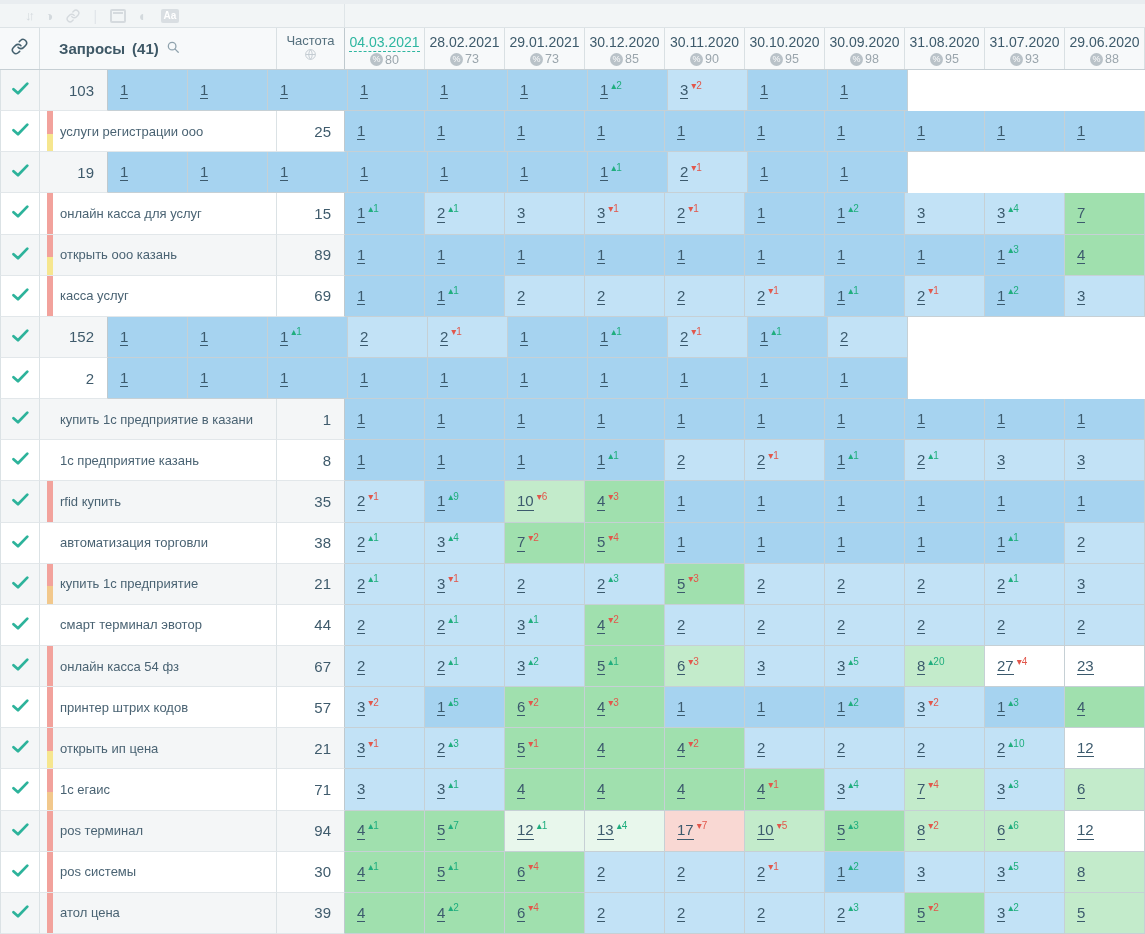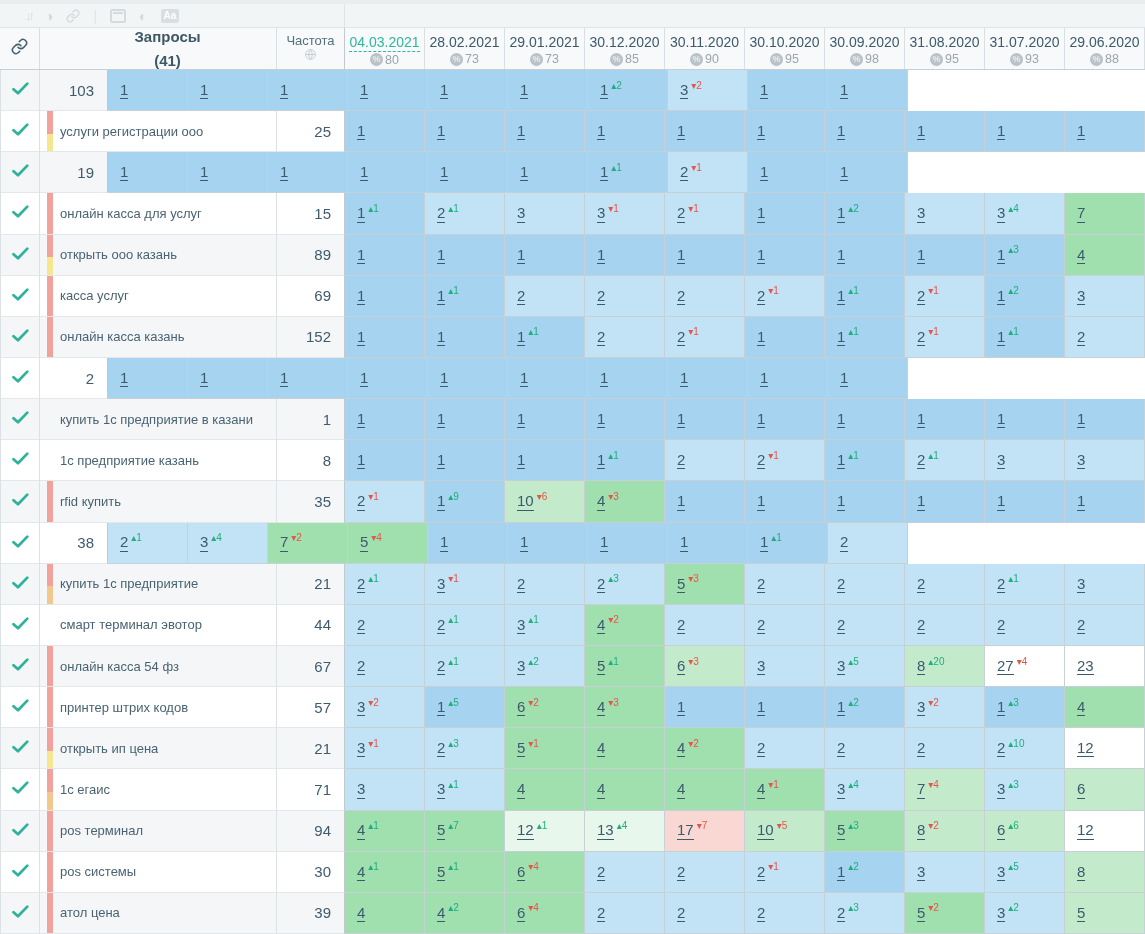--- a/index.html
+++ b/index.html
@@ -15,21 +15,21 @@
   .tb-ic.sort{letter-spacing:-3px;font-size:13px;font-weight:700;}
   .tb-div{color:#e0e5e8;font-size:14px;}
   .tb-win{width:12px;height:10px;border:2px solid #d5dade;border-radius:2px;display:inline-block;position:relative;}
   .tb-win::before{content:"";position:absolute;left:1px;right:1px;top:1px;height:2px;background:#d5dade;}
   .tb-aa{background:#d9dee2;color:#fff;font-size:10px;font-weight:700;padding:1px 3px;border-radius:2px;line-height:1.2;}
 
   
   .thead{display:flex;height:42px;background:#f7f9fa;border-bottom:1px solid #c6cfd4;box-sizing:border-box;}
   .thead .hcell{box-sizing:border-box;border-right:1px solid #d9e0e3;}
   .h-check{width:40px;display:flex;align-items:center;justify-content:center;}
-  .h-kw{width:237px;display:flex;align-items:center;padding-left:19px;gap:7px;font-size:15px;font-weight:700;color:#3e5866;flex-direction:column;}
+  .h-kw{width:237px;display:flex;align-items:center;padding-left:19px;gap:7px;font-size:15px;font-weight:700;color:#3e5866;}
   .h-kw .cnt{font-weight:700;}
   .h-freq{width:68px;display:flex;flex-direction:column;align-items:center;justify-content:center;font-size:13px;color:#55707e;border-right:1px solid #bfc9ce !important;}
   .h-dates{flex:1;display:flex;}
   .date-cell{width:80px;box-sizing:border-box;border-right:1px solid #d9e0e3;text-align:center;padding-top:5px;cursor:pointer;}
   .date-label{font-size:14px;color:#3d5a6b;display:inline-block;line-height:1.2;}
   .date-label.active{color:#2eb6a0;border-bottom:1px dashed #2eb6a0;}
   .pct{display:flex;justify-content:center;align-items:center;gap:2px;margin-top:1px;}
   .pct-icon{width:13px;height:13px;border-radius:50%;background:#b9c2c8;color:#fff;font-size:9px;line-height:13px;text-align:center;display:inline-block;}
   .pct-num{font-size:12.5px;color:#9aa5ac;}
 
@@ -431,26 +431,20 @@
             <span class="pos-link">3</span>
           </div>
         </div>
       </div>
       <div class="trow alt">
         <div class="lcell c-check">
           <span><svg width="17" height="13" viewBox="0 0 17 13">
               <path d="M1.5 7.2 L6 11.3 L15.3 1.6" fill="none" stroke="#2db39b" stroke-width="2.7" stroke-linecap="round" stroke-linejoin="round"></path>
             </svg></span>
         </div>
-        <div class="lcell c-kw">
-          <div class="tagstrip">
-            <div class="tag red"></div>
-          </div>
-          <span>онлайн касса казань</span>
-        </div>
         <div class="lcell c-freq">152</div>
         <div class="dcells">
           <div class="dcell" style="background: rgb(166, 211, 240);">
             <span class="pos-link">1</span>
           </div>
           <div class="dcell" style="background: rgb(166, 211, 240);">
             <span class="pos-link">1</span>
           </div>
           <div class="dcell" style="background: rgb(166, 211, 240);">
             <span class="pos-link">1</span>
@@ -661,20 +655,23 @@
           <div class="dcell" style="background: rgb(166, 211, 240);">
             <span class="pos-link">1</span>
           </div>
         </div>
       </div>
       <div class="trow">
         <div class="lcell c-check">
           <span><svg width="17" height="13" viewBox="0 0 17 13">
               <path d="M1.5 7.2 L6 11.3 L15.3 1.6" fill="none" stroke="#2db39b" stroke-width="2.7" stroke-linecap="round" stroke-linejoin="round"></path>
             </svg></span>
+        </div>
+        <div class="lcell c-kw">
+          <span>автоматизация торговли</span>
         </div>
         <div class="lcell c-freq">38</div>
         <div class="dcells">
           <div class="dcell" style="background: rgb(194, 226, 246);">
             <span class="pos-link">2</span>
             <span class="delta up">▴1</span>
           </div>
           <div class="dcell" style="background: rgb(194, 226, 246);">
             <span class="pos-link">3</span>
             <span class="delta up">▴4</span>

